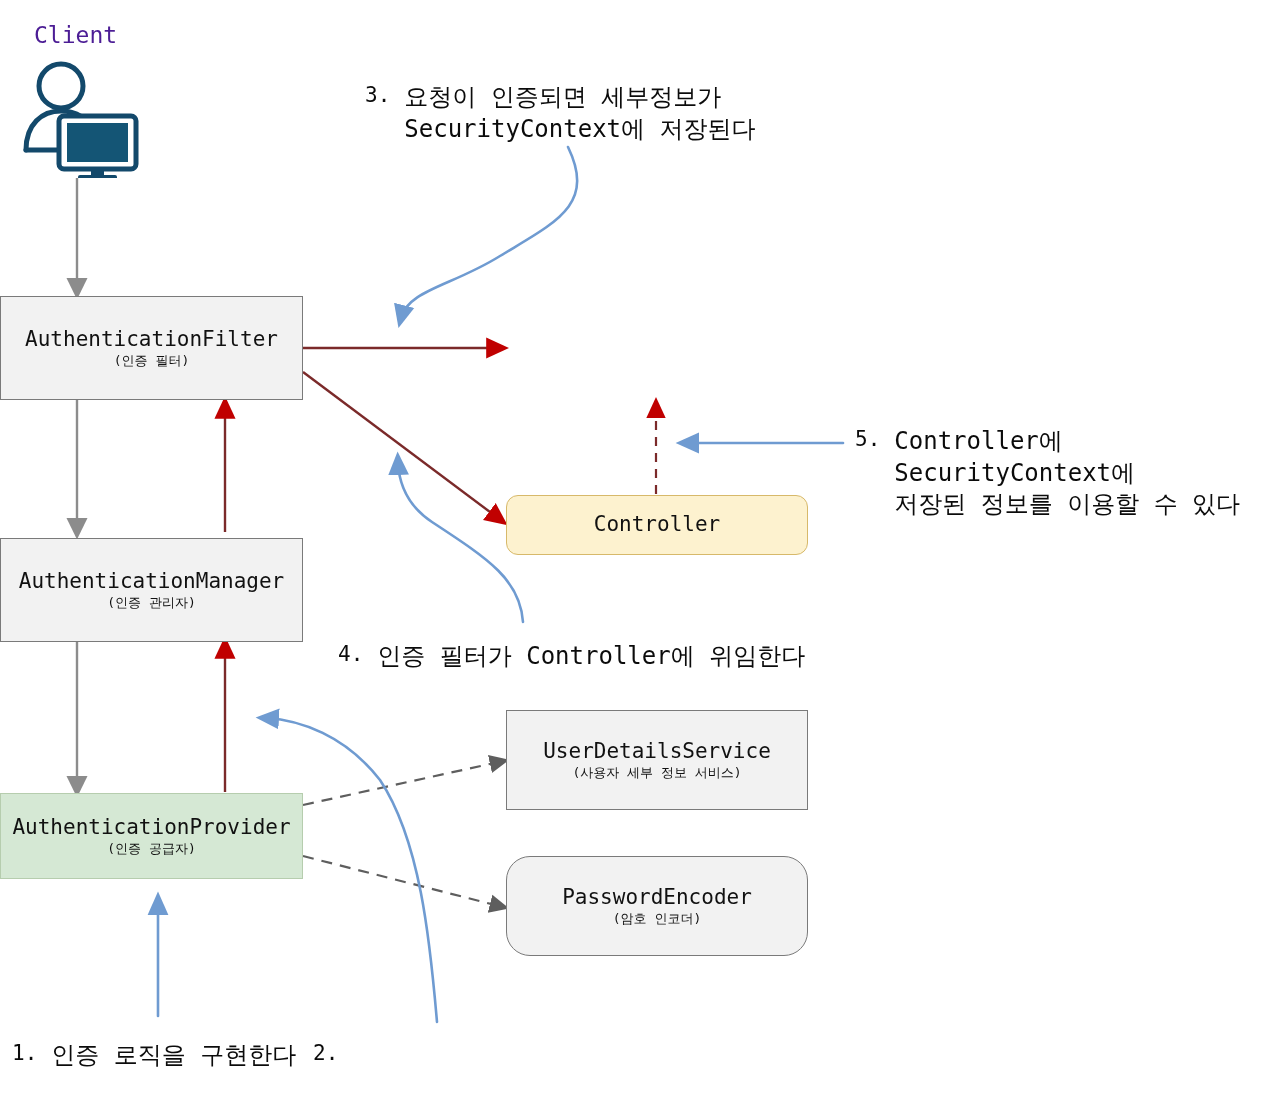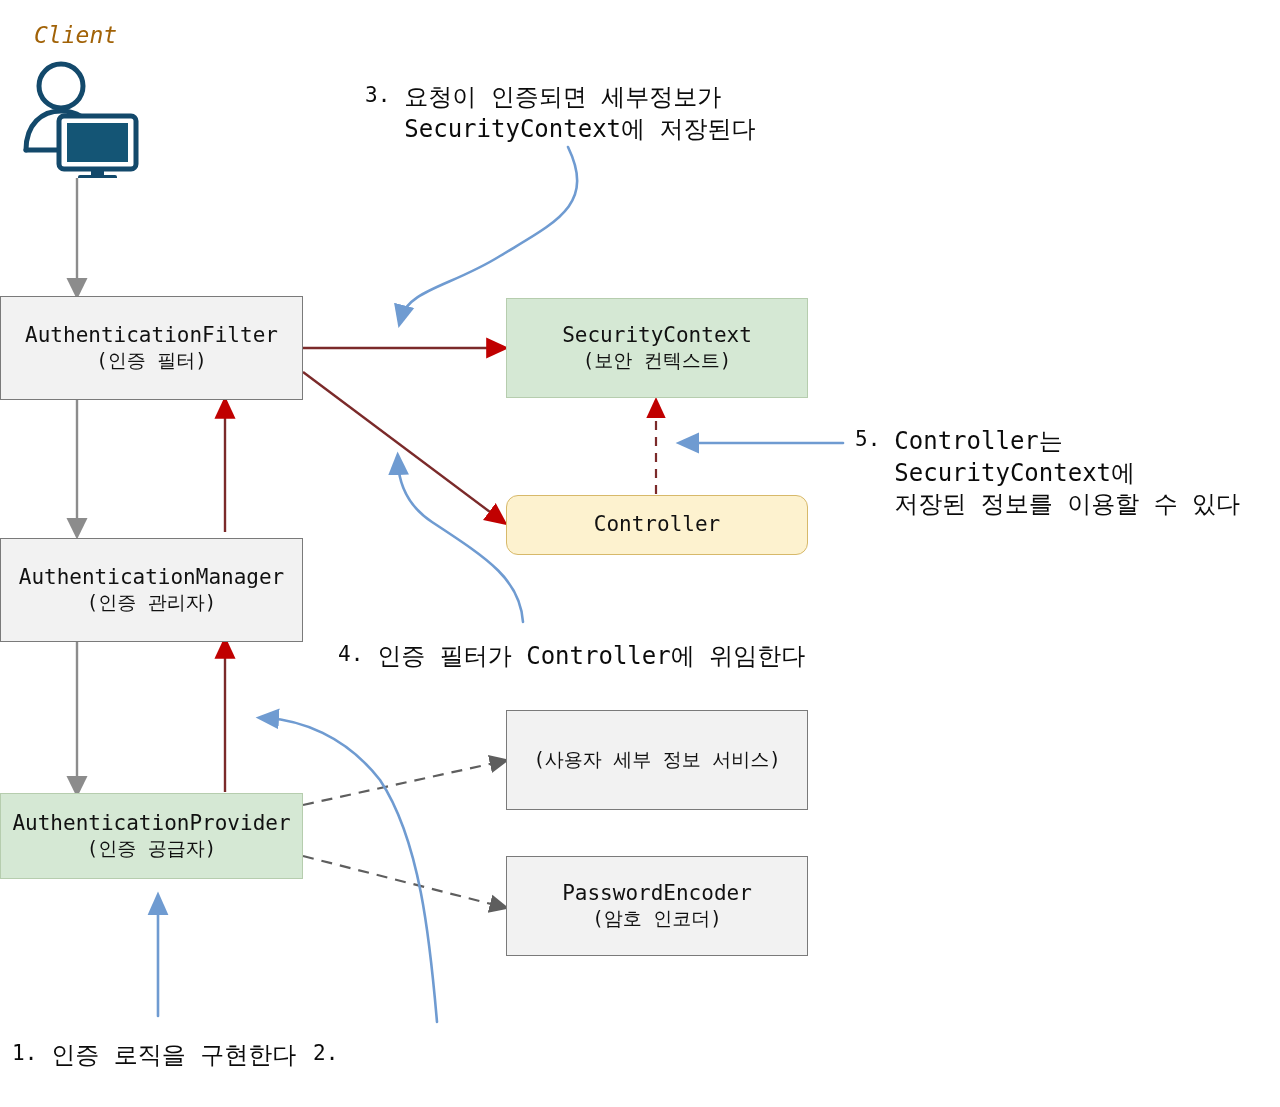--- a/index.html
+++ b/index.html
@@ -36,42 +36,41 @@
     font-family: "DejaVu Sans Mono", "Liberation Mono", monospace;
     color: #111111;
   }
   .node .title {
     font-size: 21px;
     letter-spacing: 0px;
     line-height: 1.22;
     white-space: nowrap;
   }
   .node .sub {
-    font-size: 19px;
+    font-size: 13px;
     line-height: 1.25;
     white-space: nowrap;
   }
   .node.grey {
     background: #f2f2f2;
     border: 1.6px solid #7a7a7a;
   }
   .node.green {
     background: #d5e8d4;
     border: 1.6px solid #b6cdae;
   }
   .node.yellow {
     background: #fdf2cf;
     border: 1.6px solid #d7b96a;
   }
   .label {
     position: absolute;
     font-family: "DejaVu Sans Mono", "Liberation Mono", monospace;
-    color: #a16207;
+    color: #4c1d95;
     white-space: pre;
-    font-style: italic;
   }
   .annot {
     position: absolute;
     display: flex;
     align-items: flex-start;
     font-family: "DejaVu Sans Mono", "Liberation Mono", monospace;
     color: #0b0b0b;
   }
   .annot .num {
     font-size: 21px;
@@ -178,34 +177,31 @@
   <div class="node green" style="left:0px; top:793px; width:303px; height:86px;">
     <div class="title">AuthenticationProvider</div>
     <div class="sub">(인증 공급자)</div>
   </div>
 
   <div class="node grey" style="left:0px; top:538px; width:303px; height:104px;">
     <div class="title">AuthenticationManager</div>
     <div class="sub">(인증 관리자)</div>
   </div>
 
-  <div class="node green" style="left:506px; top:298px; width:302px; height:100px;">
-    <div class="title">SecurityContext</div>
-    <div class="sub">(보안 컨텍스트)</div>
-  </div>
 
   <div class="node yellow" style="left:506px; top:495px; width:302px; height:60px;border-radius:12px;">
     <div class="title">Controller</div>
   </div>
 
   <div class="node grey" style="left:506px; top:710px; width:302px; height:100px;">
+    <div class="title">UserDetailsService</div>
     <div class="sub">(사용자 세부 정보 서비스)</div>
   </div>
 
-  <div class="node grey" style="left:506px; top:856px; width:302px; height:100px;">
+  <div class="node grey" style="left:506px; top:856px; width:302px; height:100px;border-radius:24px;">
     <div class="title">PasswordEncoder</div>
     <div class="sub">(암호 인코더)</div>
   </div>
 
   <div class="annot" style="left:12px; top:1040px;">
     <span class="num">1.</span>
     <span class="body">인증 로직을 구현한다</span>
   </div>
 
   <div class="annot" style="left:313px; top:1040px;">
@@ -218,17 +214,17 @@
 SecurityContext에 저장된다</span>
   </div>
 
   <div class="annot" style="left:338px; top:641px;">
     <span class="num">4.</span>
     <span class="body">인증 필터가 Controller에 위임한다</span>
   </div>
 
   <div class="annot" style="left:855px; top:426px;">
     <span class="num">5.</span>
-    <span class="body">Controller는 SecurityContext에
+    <span class="body">Controller에 SecurityContext에
 저장된 정보를 이용할 수 있다</span>
   </div>
 
 </div>
 
 </body></html>

